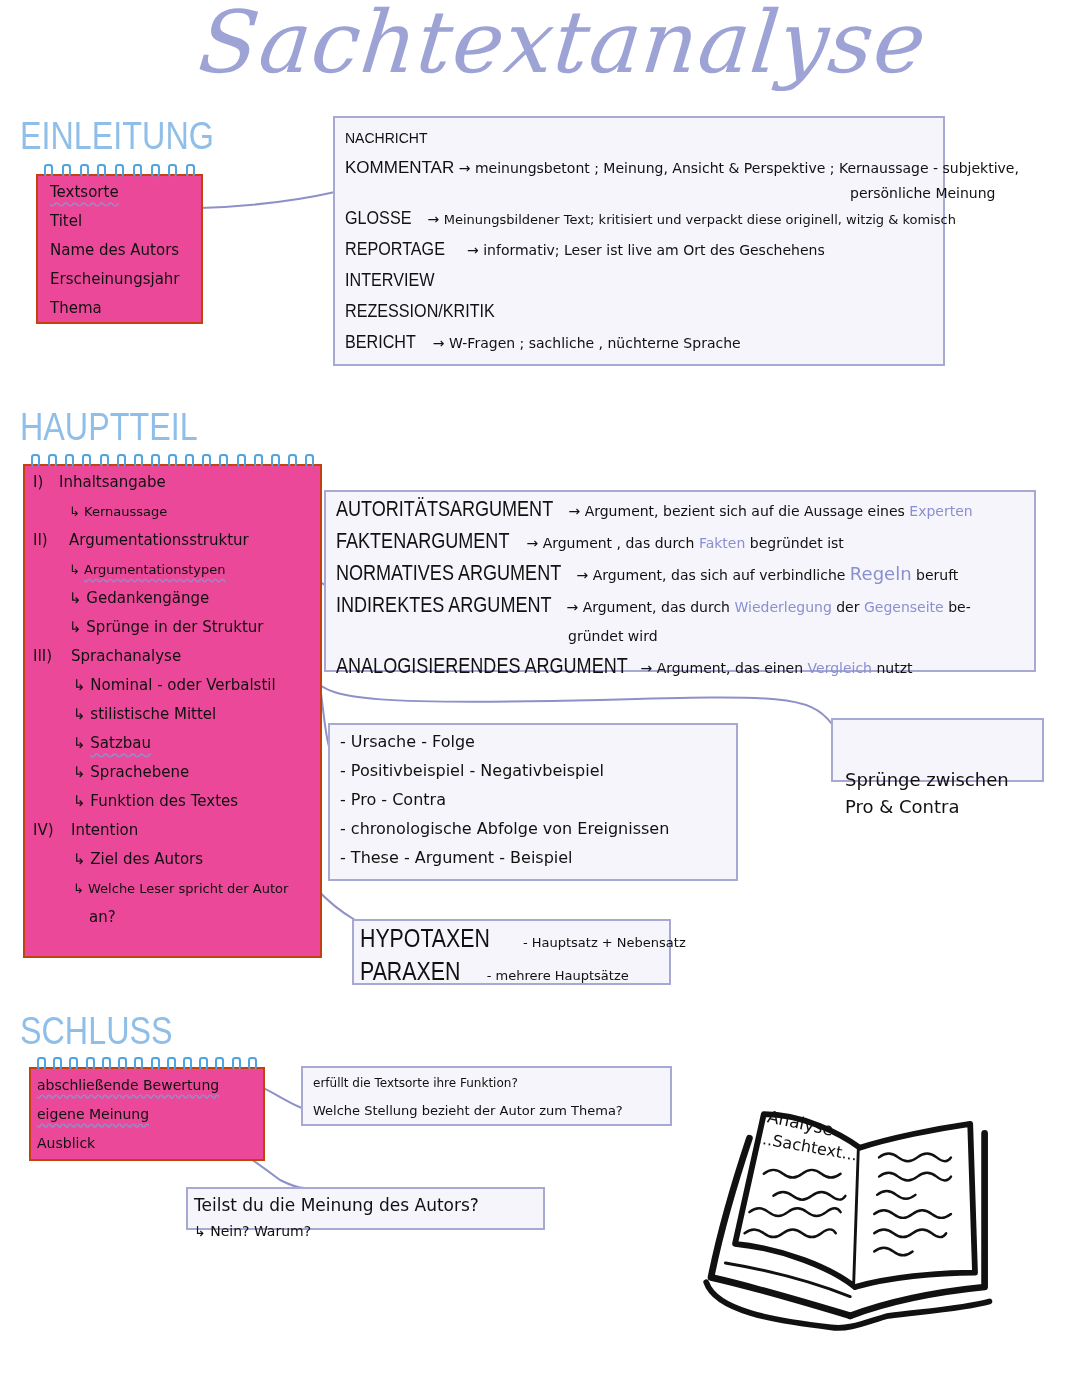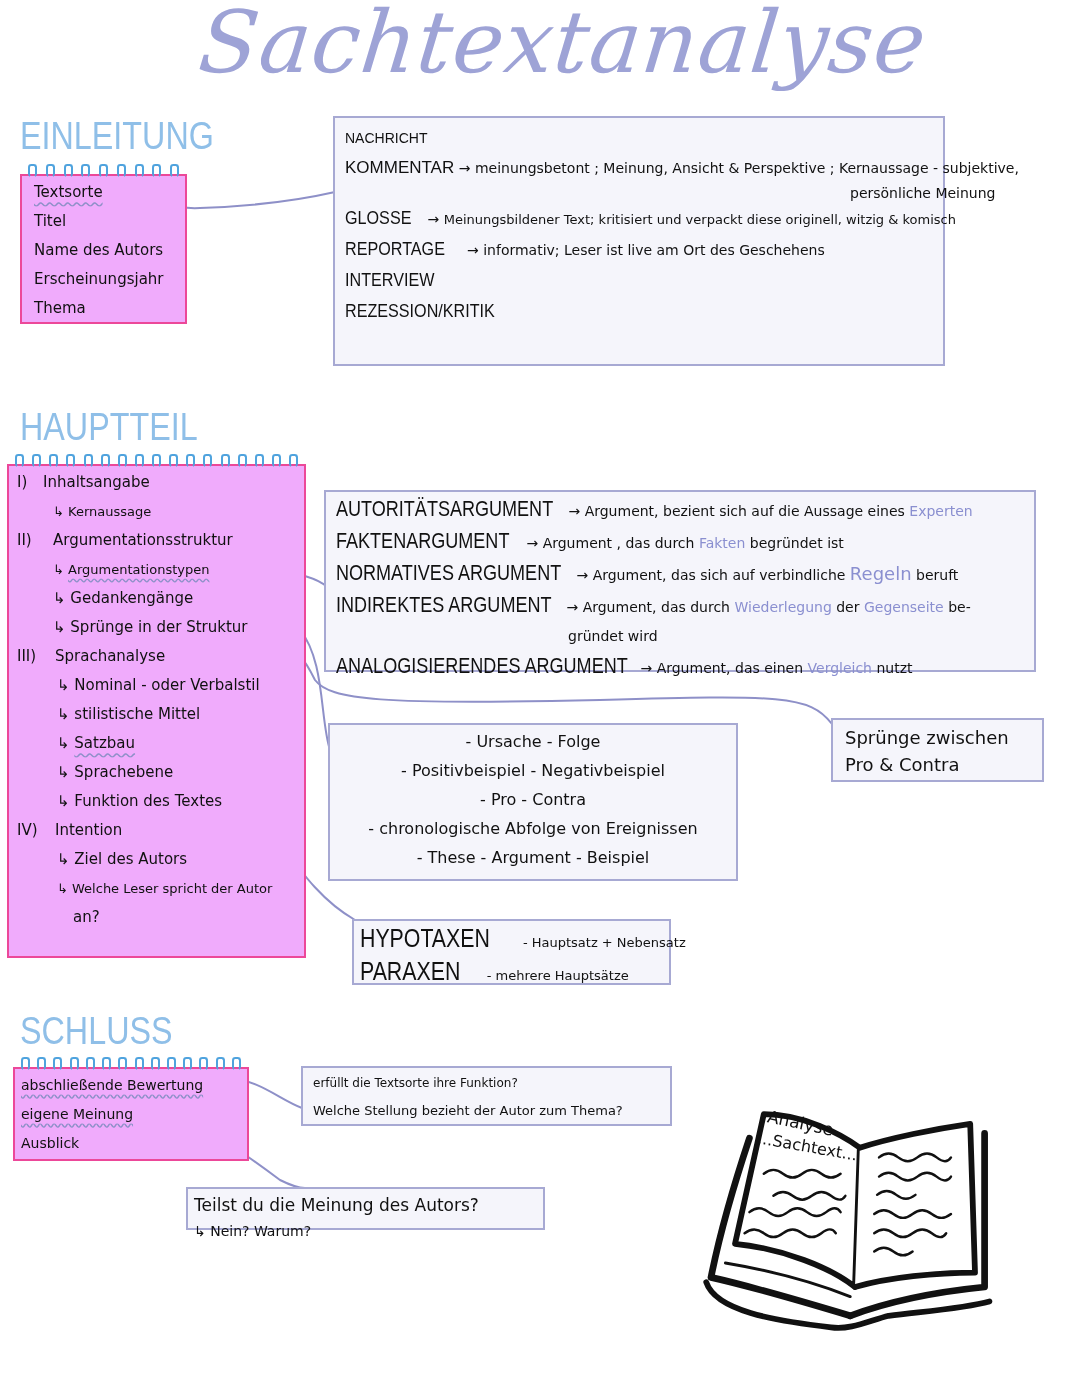--- a/index.html
+++ b/index.html
@@ -15,21 +15,21 @@
       font-family: "DejaVu Serif", serif; font-style: italic;
       font-size: 86px; color: #9ea3d6; letter-spacing: 1px;
       transform: skewX(-6deg);
     }
     .section-heading {
       font-family: "Liberation Sans", sans-serif;
       font-size: 38px; color: #8fbfe8; letter-spacing: 0px;
       transform: scaleX(0.85); transform-origin: left;
     }
     .notepad {
-      background: #f0abfc; border: 2px solid #ec4899; box-sizing: border-box;
+      background: #ec4899; border: 2px solid #c2410c; box-sizing: border-box; margin-left: 16px;
     }
     .spiral {
       position: absolute; left: 6px; right: 6px; top: -12px; height: 20px;
       display: flex; justify-content: space-between;
     }
     .spiral span {
       width: 9px; height: 14px; border: 2px solid #4fa3de; border-radius: 6px 6px 8px 8px;
       border-bottom-color: transparent; box-sizing: border-box; display: block;
     }
     .note-line { font-size: 15px; line-height: 29px; white-space: nowrap; }
@@ -97,20 +97,25 @@
     <span>→</span>
     <span style="font-size:13px;">Meinungsbildener Text; kritisiert und verpackt diese originell, witzig &amp; komisch</span>
   </div>
   <div class="row">
     <span class="cap">REPORTAGE</span>
     <span>→</span>
     <span>informativ; Leser ist live am Ort des Geschehens</span>
   </div>
   <div class="row"><span class="cap">INTERVIEW</span></div>
   <div class="row"><span class="cap">REZESSION/KRITIK</span></div>
+  <div class="row">
+    <span class="cap">BERICHT</span>
+    <span>→</span>
+    <span>W-Fragen ; sachliche , nüchterne Sprache</span>
+  </div>
 </div>
 
 <div class="abs section-heading" style="left:20px; top:406px;">HAUPTTEIL</div>
 
 <div class="abs notepad" style="left:7px; top:464px; width:299px; height:494px;">
   <div class="spiral">
       <span></span>
       <span></span>
       <span></span>
       <span></span>
@@ -181,30 +186,30 @@
   <div class="row" style="padding-left:232px;">gründet wird</div>
   <div class="row">
     <span class="cap-lg" style="width:300px;">ANALOGISIERENDES ARGUMENT</span>
     <span>→</span>
     <span>Argument, das einen</span>
     <span class="hl">Vergleich</span>
     <span>nutzt</span>
   </div>
 </div>
 
-<div class="abs info-box" style="left:328px; top:723px; width:410px; height:158px; padding:2px 10px;text-align:center;">
+<div class="abs info-box" style="left:328px; top:723px; width:410px; height:158px; padding:2px 10px;">
   <div class="row" style="font-size:16px; line-height:29px;">- Ursache - Folge</div>
   <div class="row" style="font-size:16px; line-height:29px;">- Positivbeispiel - Negativbeispiel</div>
   <div class="row" style="font-size:16px; line-height:29px;">- Pro - Contra</div>
   <div class="row" style="font-size:16px; line-height:29px;">- chronologische Abfolge von Ereignissen</div>
   <div class="row" style="font-size:16px; line-height:29px;">- These - Argument - Beispiel</div>
 </div>
 
 <div class="abs info-box" style="left:831px; top:718px; width:213px; height:64px; padding:4px 12px;">
-  <div class="row" style="font-size:18px; line-height:27px;">Sprünge zwischen</div>
+  <div class="row" style="font-size:18px; line-height:27px;margin-top:42px;">Sprünge zwischen</div>
   <div class="row" style="font-size:18px; line-height:27px;">Pro &amp; Contra</div>
 </div>
 
 <div class="abs info-box" style="left:352px; top:919px; width:319px; height:66px; padding:3px 6px;">
   <div class="row" style="line-height:28px;">
     <span class="cap-lg" style="font-size:26px;">HYPOTAXEN</span>
     <span style="font-size:13px;">- Hauptsatz + Nebensatz</span>
   </div>
   <div class="row" style="line-height:28px;">
     <span class="cap-lg" style="font-size:26px;">PARAXEN</span>

